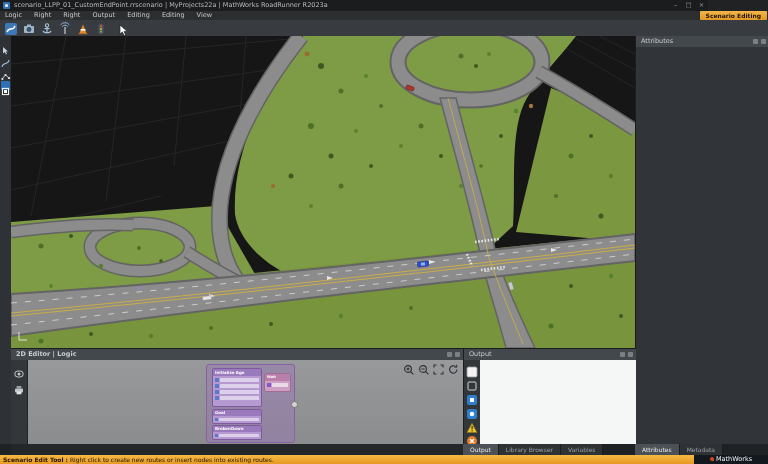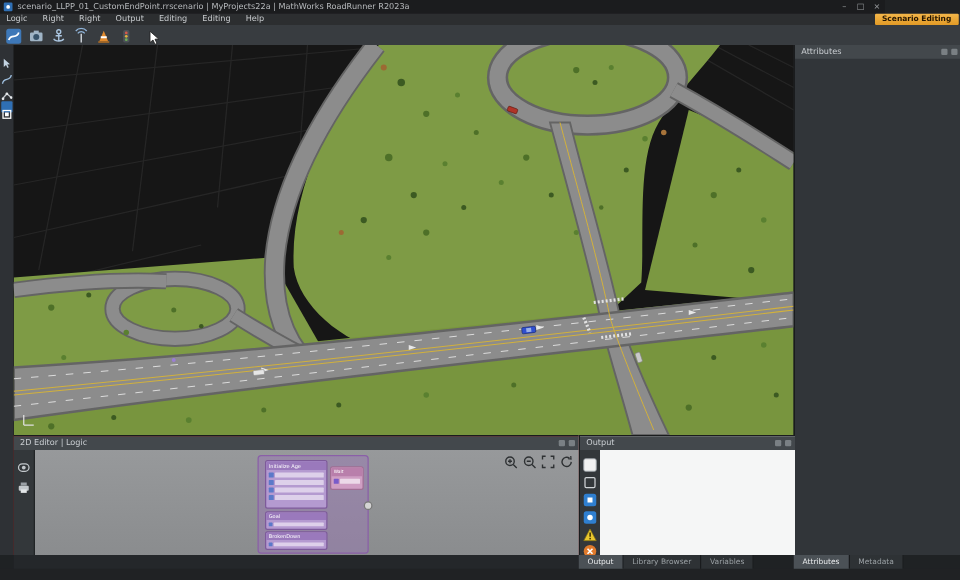--- a/index.html
+++ b/index.html
@@ -25,21 +25,21 @@
   .striptool{position:absolute;left:1px;width:9px;height:9px;}
   .striptool.active{background:#2f6fb4;border-radius:1px;}
   
   #viewport{left:11px;top:36px;width:624px;height:312px;background:#161616;}
   
   #attrpanel{left:635px;top:36px;width:133px;height:408px;background:#313539;border-left:1px solid #1a1c1e;}
   .panelhdr{position:absolute;left:0;top:0;right:0;height:11px;background:#43484c;color:#c9cdd1;font-size:6.5px;line-height:11px;padding-left:5px;box-sizing:border-box;}
   .hdricons{position:absolute;right:3px;top:3px;}
   .hdricon{display:inline-block;width:5px;height:5px;background:#7a8084;margin-left:3px;border-radius:1px;vertical-align:top;}
   
-  #editor2d{left:11px;top:348px;width:452px;height:96px;background:#b91c1c;border-top:1px solid #1a1c1e;}
+  #editor2d{left:11px;top:348px;width:452px;height:96px;background:#0369a1;border-top:1px solid #1a1c1e;font-weight:bold;}
   #editor2d .body{position:absolute;left:0;top:11px;width:452px;height:85px;}
   #e2dstrip{position:absolute;left:0;top:0;width:16px;height:85px;background:#33373a;border-right:1px solid #212426;}
   #e2dcanvas{position:absolute;left:17px;top:0;width:435px;height:85px;background:linear-gradient(#97999b,#8a8c8e);}
   
   #nodebox{position:absolute;left:178px;top:4px;width:87px;height:77px;background:rgba(156,116,186,0.42);
            border:1px solid #8a5fa8;border-radius:3px;}
   .gnode{position:absolute;border-radius:2px;overflow:hidden;font-size:4px;color:#fff;}
   .gnode .nhdr{height:7px;line-height:7px;padding-left:2px;white-space:nowrap;}
   .nrow{display:flex;align-items:center;height:5px;margin:1px 2px 0 2px;}
   .nrow .ni{width:4px;height:4px;background:#5b79c9;margin-right:1px;flex:none;border-radius:0.5px;}
@@ -75,21 +75,21 @@
     <span class="winctl" style="right:0;">×</span>
   </div>
 
   <div id="menubar" class="abs">
     <span class="menuitem">Logic</span>
     <span class="menuitem">Right</span>
     <span class="menuitem">Right</span>
     <span class="menuitem">Output</span>
     <span class="menuitem">Editing</span>
     <span class="menuitem">Editing</span>
-    <span class="menuitem">Help</span>
+    <span class="menuitem">View</span>
   </div>
   <div id="modebadge" class="abs">Scenario Editing</div>
 
   <div id="toolbar" class="abs">
     <div class="tool" style="left:4px;">
       <svg width="14" height="14">
           <rect x="1" y="1" width="12" height="12" rx="2" fill="#3e78b8"></rect>
           <path d="M3,10 C5,4 9,10 11,4" stroke="#fff" stroke-width="1.4" fill="none"></path>
         </svg>
     </div>
@@ -431,14 +431,19 @@
   <div id="tabband" class="abs">
     <div class="abs" style="left:11px;top:0;width:452px;height:11px;background:#24272a;"></div>
     <div class="abs" style="left:463px;top:0;">
       <span class="tab active">Output</span><span class="tab">Library Browser</span><span class="tab">Variables</span>
     </div>
     <div class="abs" style="left:635px;top:0;">
       <span class="tab active">Attributes</span><span class="tab">Metadata</span>
     </div>
   </div>
 
+  <div id="statusbar" class="abs">
+    <span style="margin-left:3px;"><b>Scenario Edit Tool :</b>
+    <span>Right click to create new routes or insert nodes into existing routes.</span></span>
+    <span id="brandblock"><span class="logo"></span><span>MathWorks</span></span>
+  </div>
 
 </div>
 
 </body></html>

